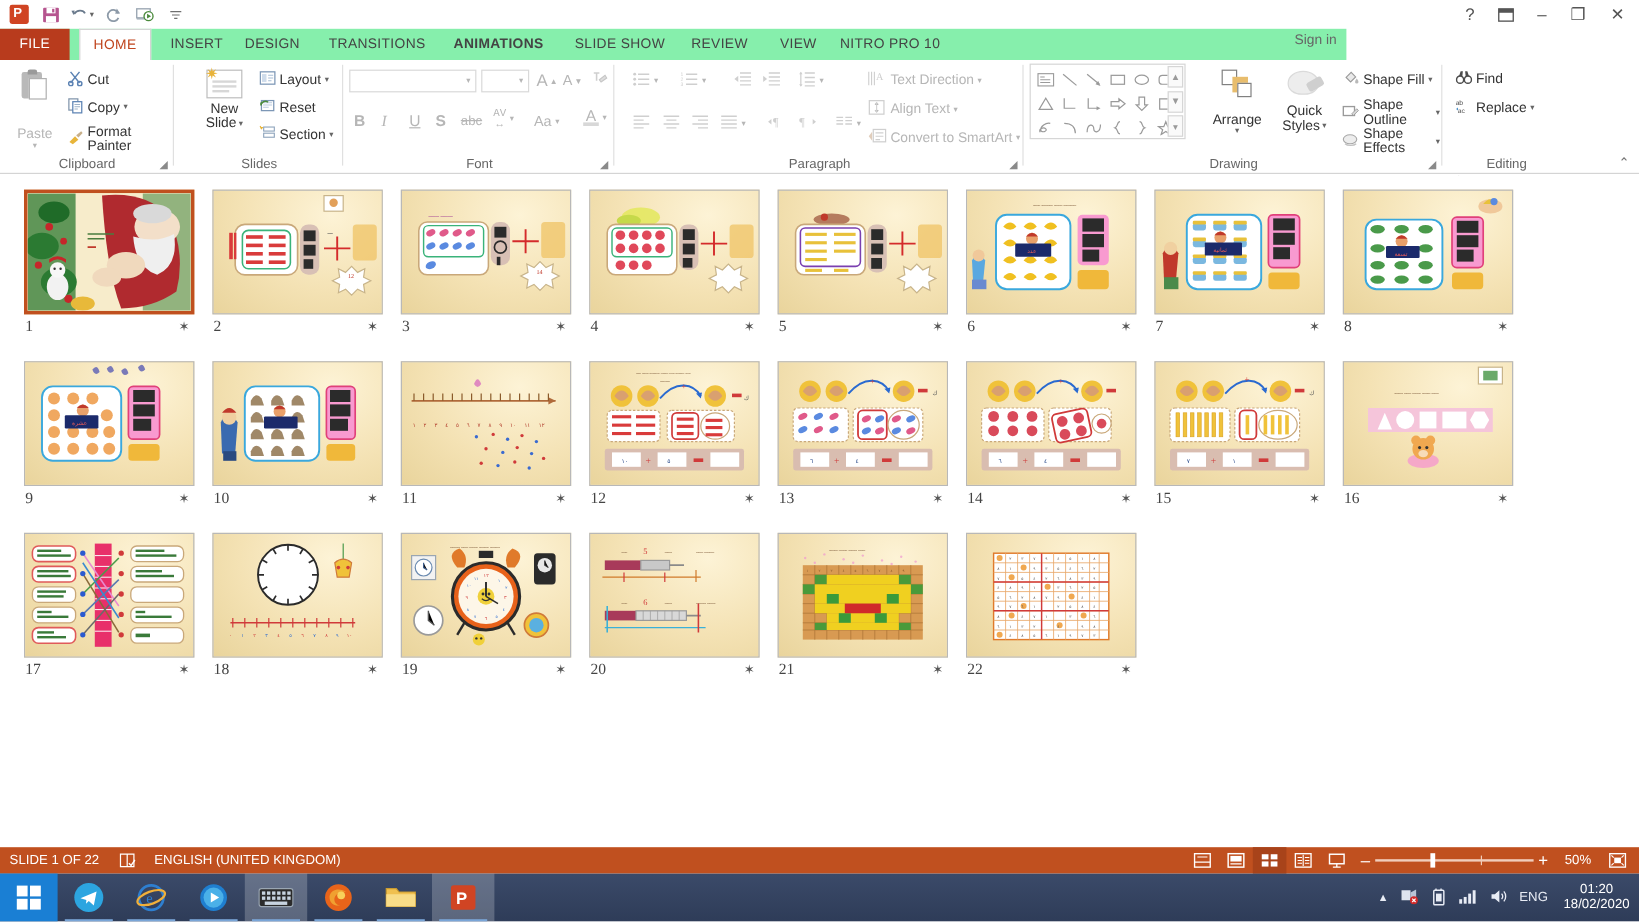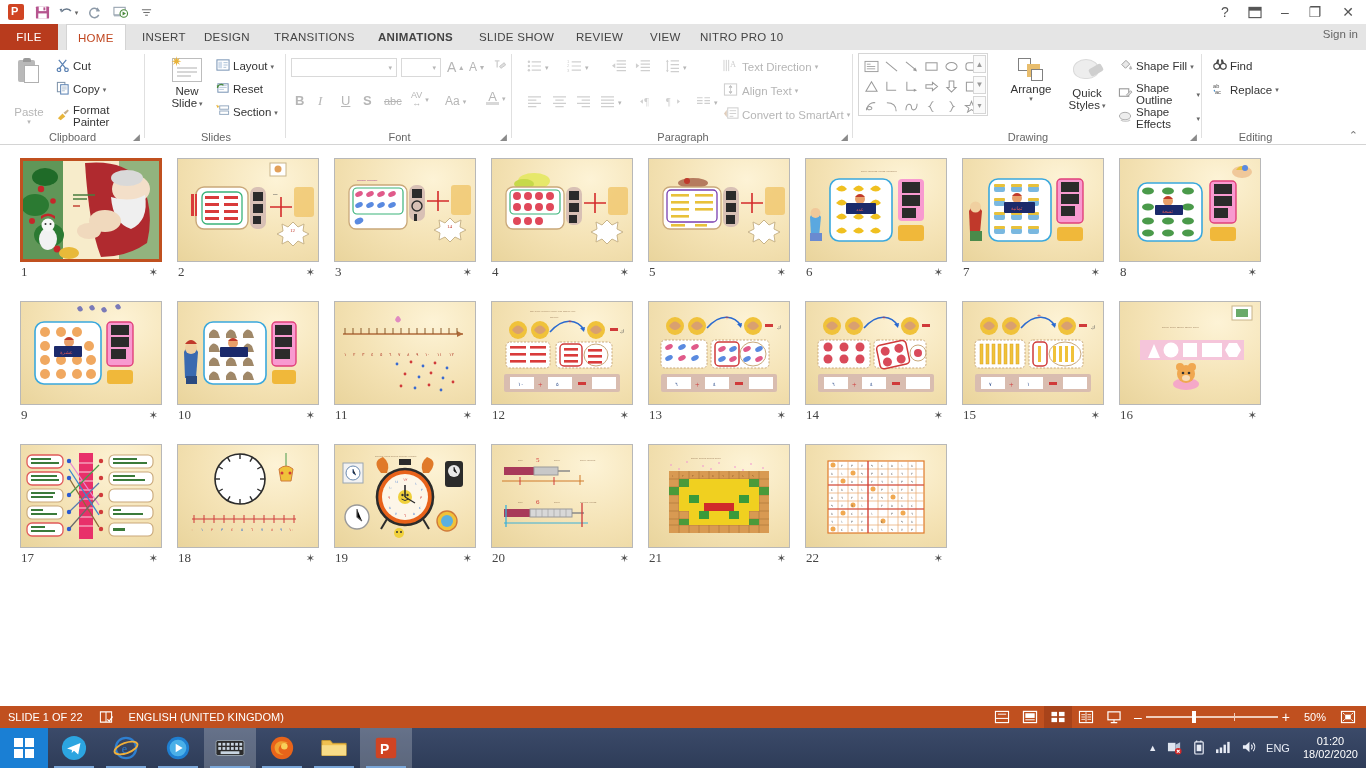--- a/index.html
+++ b/index.html
@@ -17,21 +17,21 @@
   .qat { position:absolute; left:4px; top:1px; height:22px; display:flex; align-items:center; gap:2px; }
   .qat-btn { width:24px; height:22px; display:flex; align-items:center; justify-content:center; cursor:default; }
   .ppt-logo { width:16px; height:16px; background:#d04423; border-radius:2px; position:relative; }
   .ppt-logo::after { content:"P"; position:absolute; left:3px; top:1px; font-size:11px; font-weight:bold; color:#fff; font-family:"Liberation Sans",sans-serif; }
   .title-text { position:absolute; left:0; top:4px; width:1366px; text-align:center; font-size:12.5px; color:#444; }
   .win-ctrls { position:absolute; right:0; top:0; height:24px; display:flex; align-items:center; }
   .win-ctrls .wb { width:30px; height:24px; display:flex; align-items:center; justify-content:center; font-size:14px; color:#555; }
   .win-ctrls .wb.close { width:36px; }
 
   
-  .tabsrow { position:absolute; left:0; top:24px; width:1366px; height:26px; background:#e5e5e5; }
+  .tabsrow { position:absolute; left:0; top:24px; width:1122px; height:26px; background:#86efac; }
   .tab { position:absolute; top:0; height:26px; line-height:26px; padding:0 11px; font-size:11.5px;
          letter-spacing:.3px; color:#444; text-transform:uppercase; cursor:default; }
   .tab.file { background:#b83b1d; color:#fff; left:0; width:58px; text-align:center; padding:0; }
   .tab.active { color:#c0461f; border:1px solid #d4d4d4; border-bottom:1px solid #fff; background:#fff; height:27px;text-align:center; }
   .signin { position:absolute; right:8px; top:4px; font-size:11.5px; color:#666; }
 
   
   .ribbon { position:absolute; left:0; top:50px; width:1366px; height:95px; background:#fff;
             border-bottom:1px solid #d4d4d4; }
   .grp { position:absolute; top:0; height:94px; }
@@ -321,21 +321,21 @@
           <span>U</span>
         </div>
       <div class="btn dis" style="position:absolute;left:74px;top:42px;font-weight:bold;font-size:13px;">
           <span>S</span>
         </div>
       <div class="btn dis" style="position:absolute;left:95px;top:44px;text-decoration:line-through;font-size:11px;">
           <span>abc</span>
         </div>
       <div class="btn dis" style="position:absolute;left:122px;top:40px;">
         <span style="display:flex;flex-direction:column;align-items:center;line-height:8px;">
-          <span style="font-size:9px;">AV</span>
+          <span style="font-size:9px;font-family:Liberation Mono, monospace;">AV</span>
           <span style="font-size:9px;">↔</span>
         </span>
         <span class="caret dis">▾</span>
       </div>
       <div class="btn dis" style="position:absolute;left:156px;top:43px;font-size:12px;">
         <span>Aa</span>
           <span class="caret dis">▾</span>
       </div>
       <div class="btn dis" style="position:absolute;left:197px;top:41px;">
         <span style="display:flex;flex-direction:column;align-items:center;line-height:10px;">
@@ -581,21 +581,21 @@
           <span class="ssb">▾</span>
         </div>
       </div>
 
       <div class="big" style="position:absolute;left:148px;top:8px;width:58px;">
         <span class="ico arrange-ico">
           <span class="sq1"></span>
             <span class="sq2"></span>
             <span class="sq3"></span>
         </span>
-        <span style="margin-top:1px;">Arrange</span>
+        <span style="margin-top:12px;">Arrange</span>
         <span class="caret">▾</span>
       </div>
       <div class="big" style="position:absolute;left:208px;top:8px;width:50px;">
         <span class="ico qs-ico">
           <span class="qs-blob"></span>
             <span class="qs-brush"></span>
         </span>
         <span style="margin-top:3px;">Quick</span>
         <span style="display:flex;align-items:center;gap:2px;">
             <span>Styles</span>

